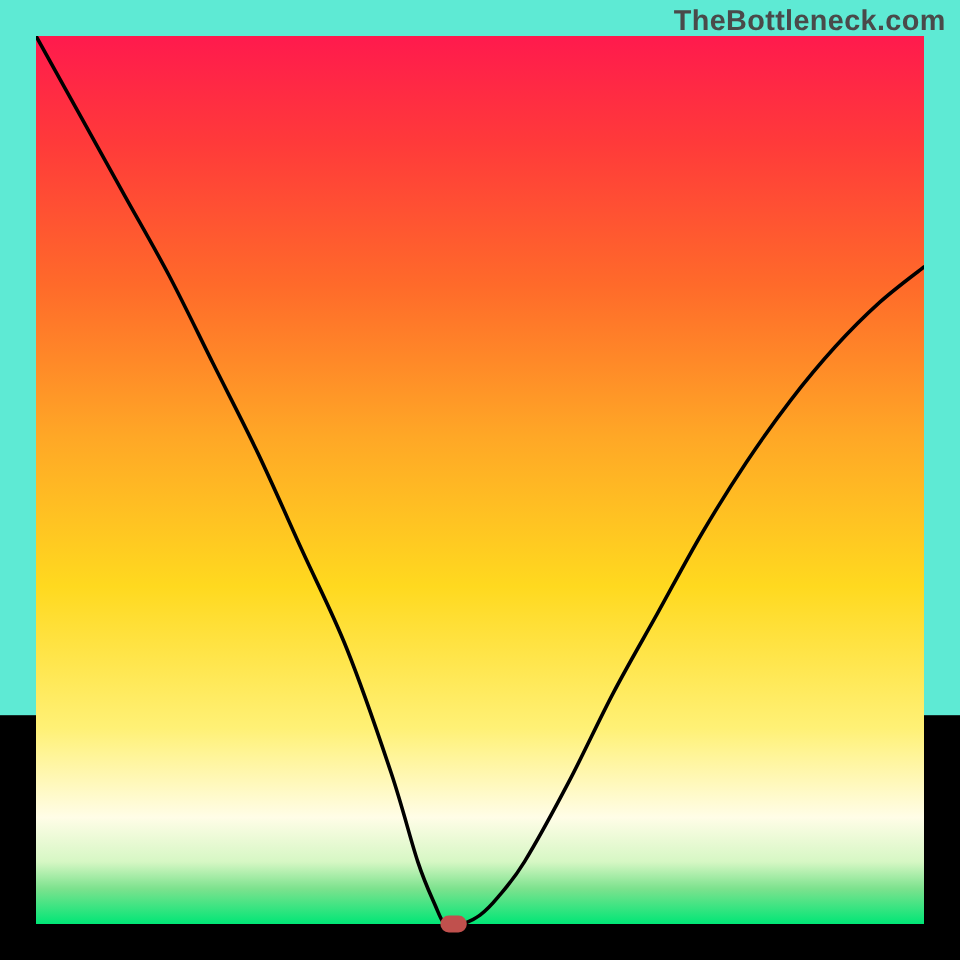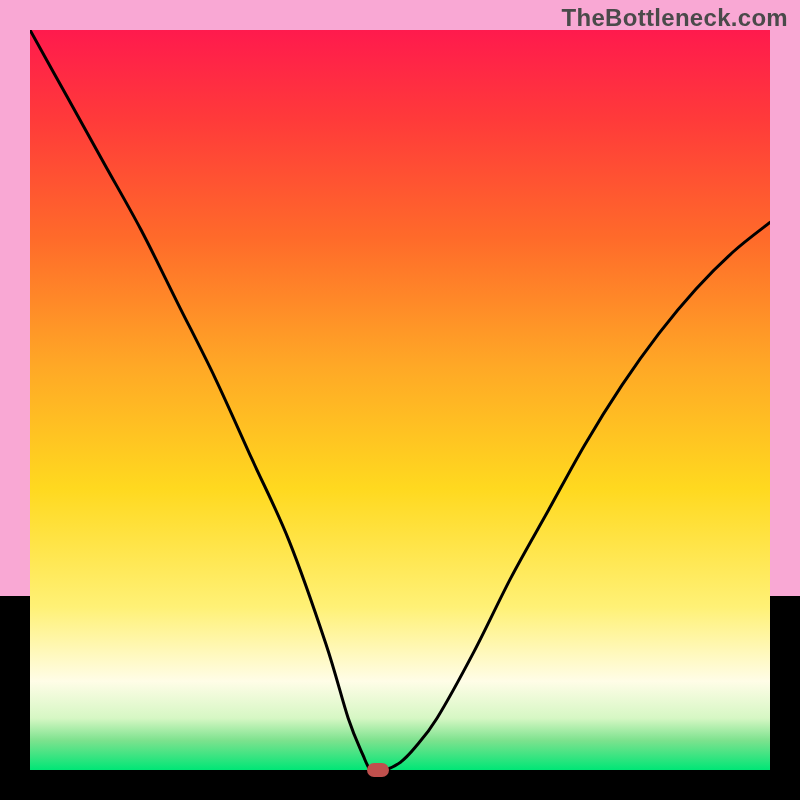--- a/index.html
+++ b/index.html
@@ -8,21 +8,21 @@
     width: 800px;
     height: 800px;
     background: #000;
     overflow: hidden;
     font-family: Arial, Helvetica, sans-serif;
   }
   .frame {
     position: relative;
     width: 800px;
     height: 596px;
-    background: #f9a8d4;
+    background: #5eead4;
   }
   .plot {
     position: absolute;
     left: 30px;
     top: 30px;
     width: 740px;
     height: 740px;
     background: linear-gradient(to bottom,
       #ff1a4d 0%,
       #ff3a3a 12%,

